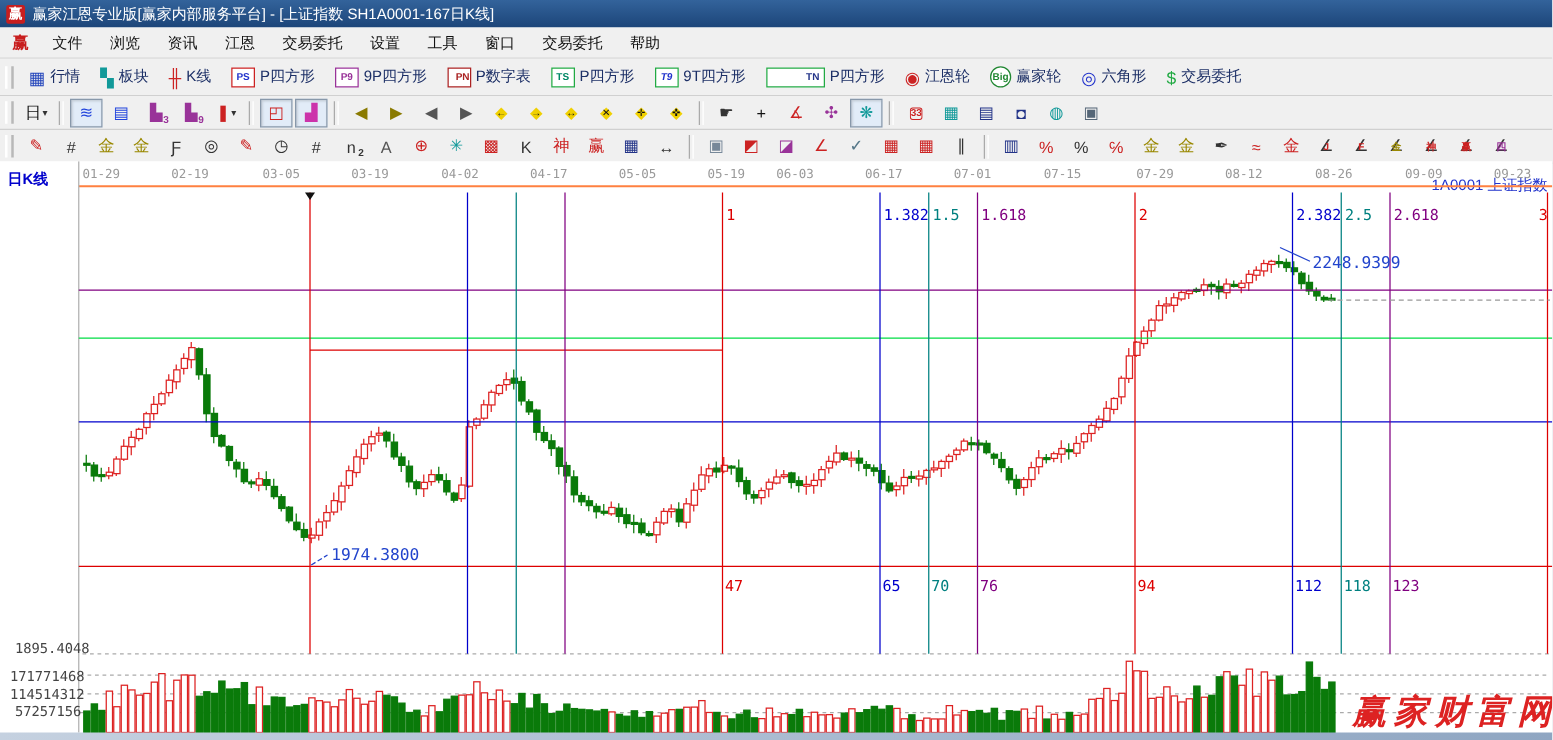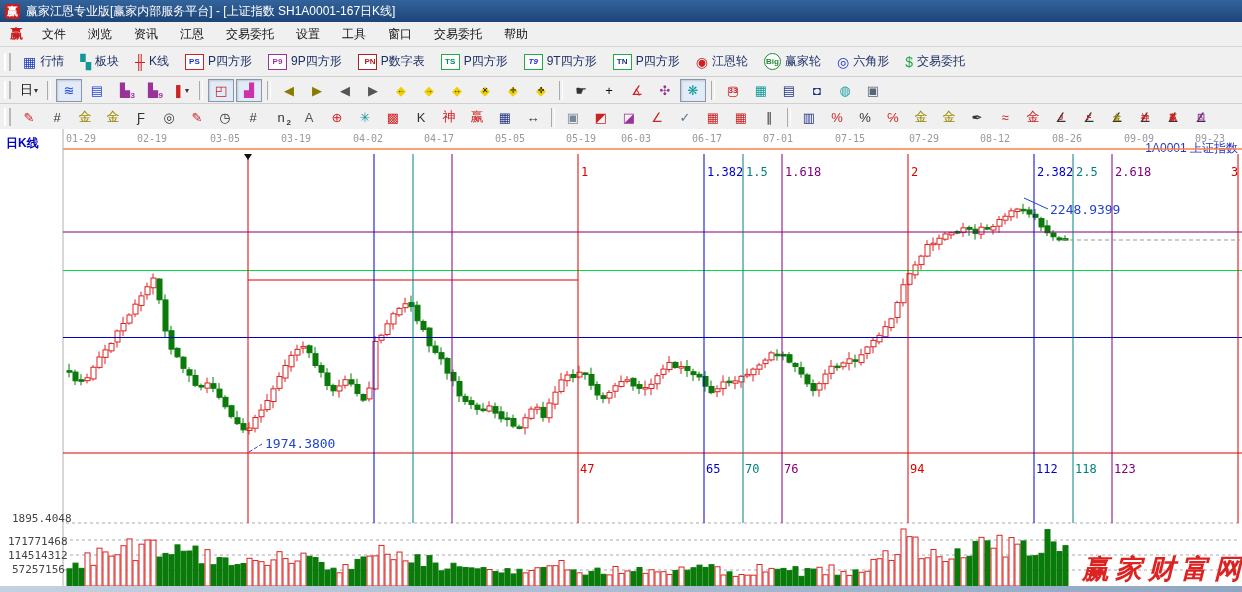--- a/index.html
+++ b/index.html
@@ -92,21 +92,21 @@
       </span>
       <span class="t1item">
         <span class="badge" style="border: 1px solid rgb(34, 170, 68); color: rgb(0, 136, 102);">TS</span>
         <span>P四方形</span>
       </span>
       <span class="t1item">
         <span class="badge" style="border: 1px solid rgb(34, 170, 68); color: rgb(34, 51, 204); font-style: italic;">T9</span>
         <span>9T四方形</span>
       </span>
       <span class="t1item">
-        <span class="badge" style="border: 1px solid rgb(34, 170, 68); color: rgb(34, 51, 136);">TN</span>
+        <span class="badge" style="border: 1px solid rgb(34, 170, 68); color: rgb(34, 51, 136); padding-left: 28px;">TN</span>
         <span>P四方形</span>
       </span>
       <span class="t1item">
         <span class="gicon" style="color: rgb(204, 34, 34);">◉</span>
         <span>江恩轮</span>
       </span>
       <span class="t1item">
         <span class="badge round" style="border: 1px solid rgb(34, 136, 51); color: rgb(34, 136, 51);">Big</span>
         <span>赢家轮</span>
       </span>

